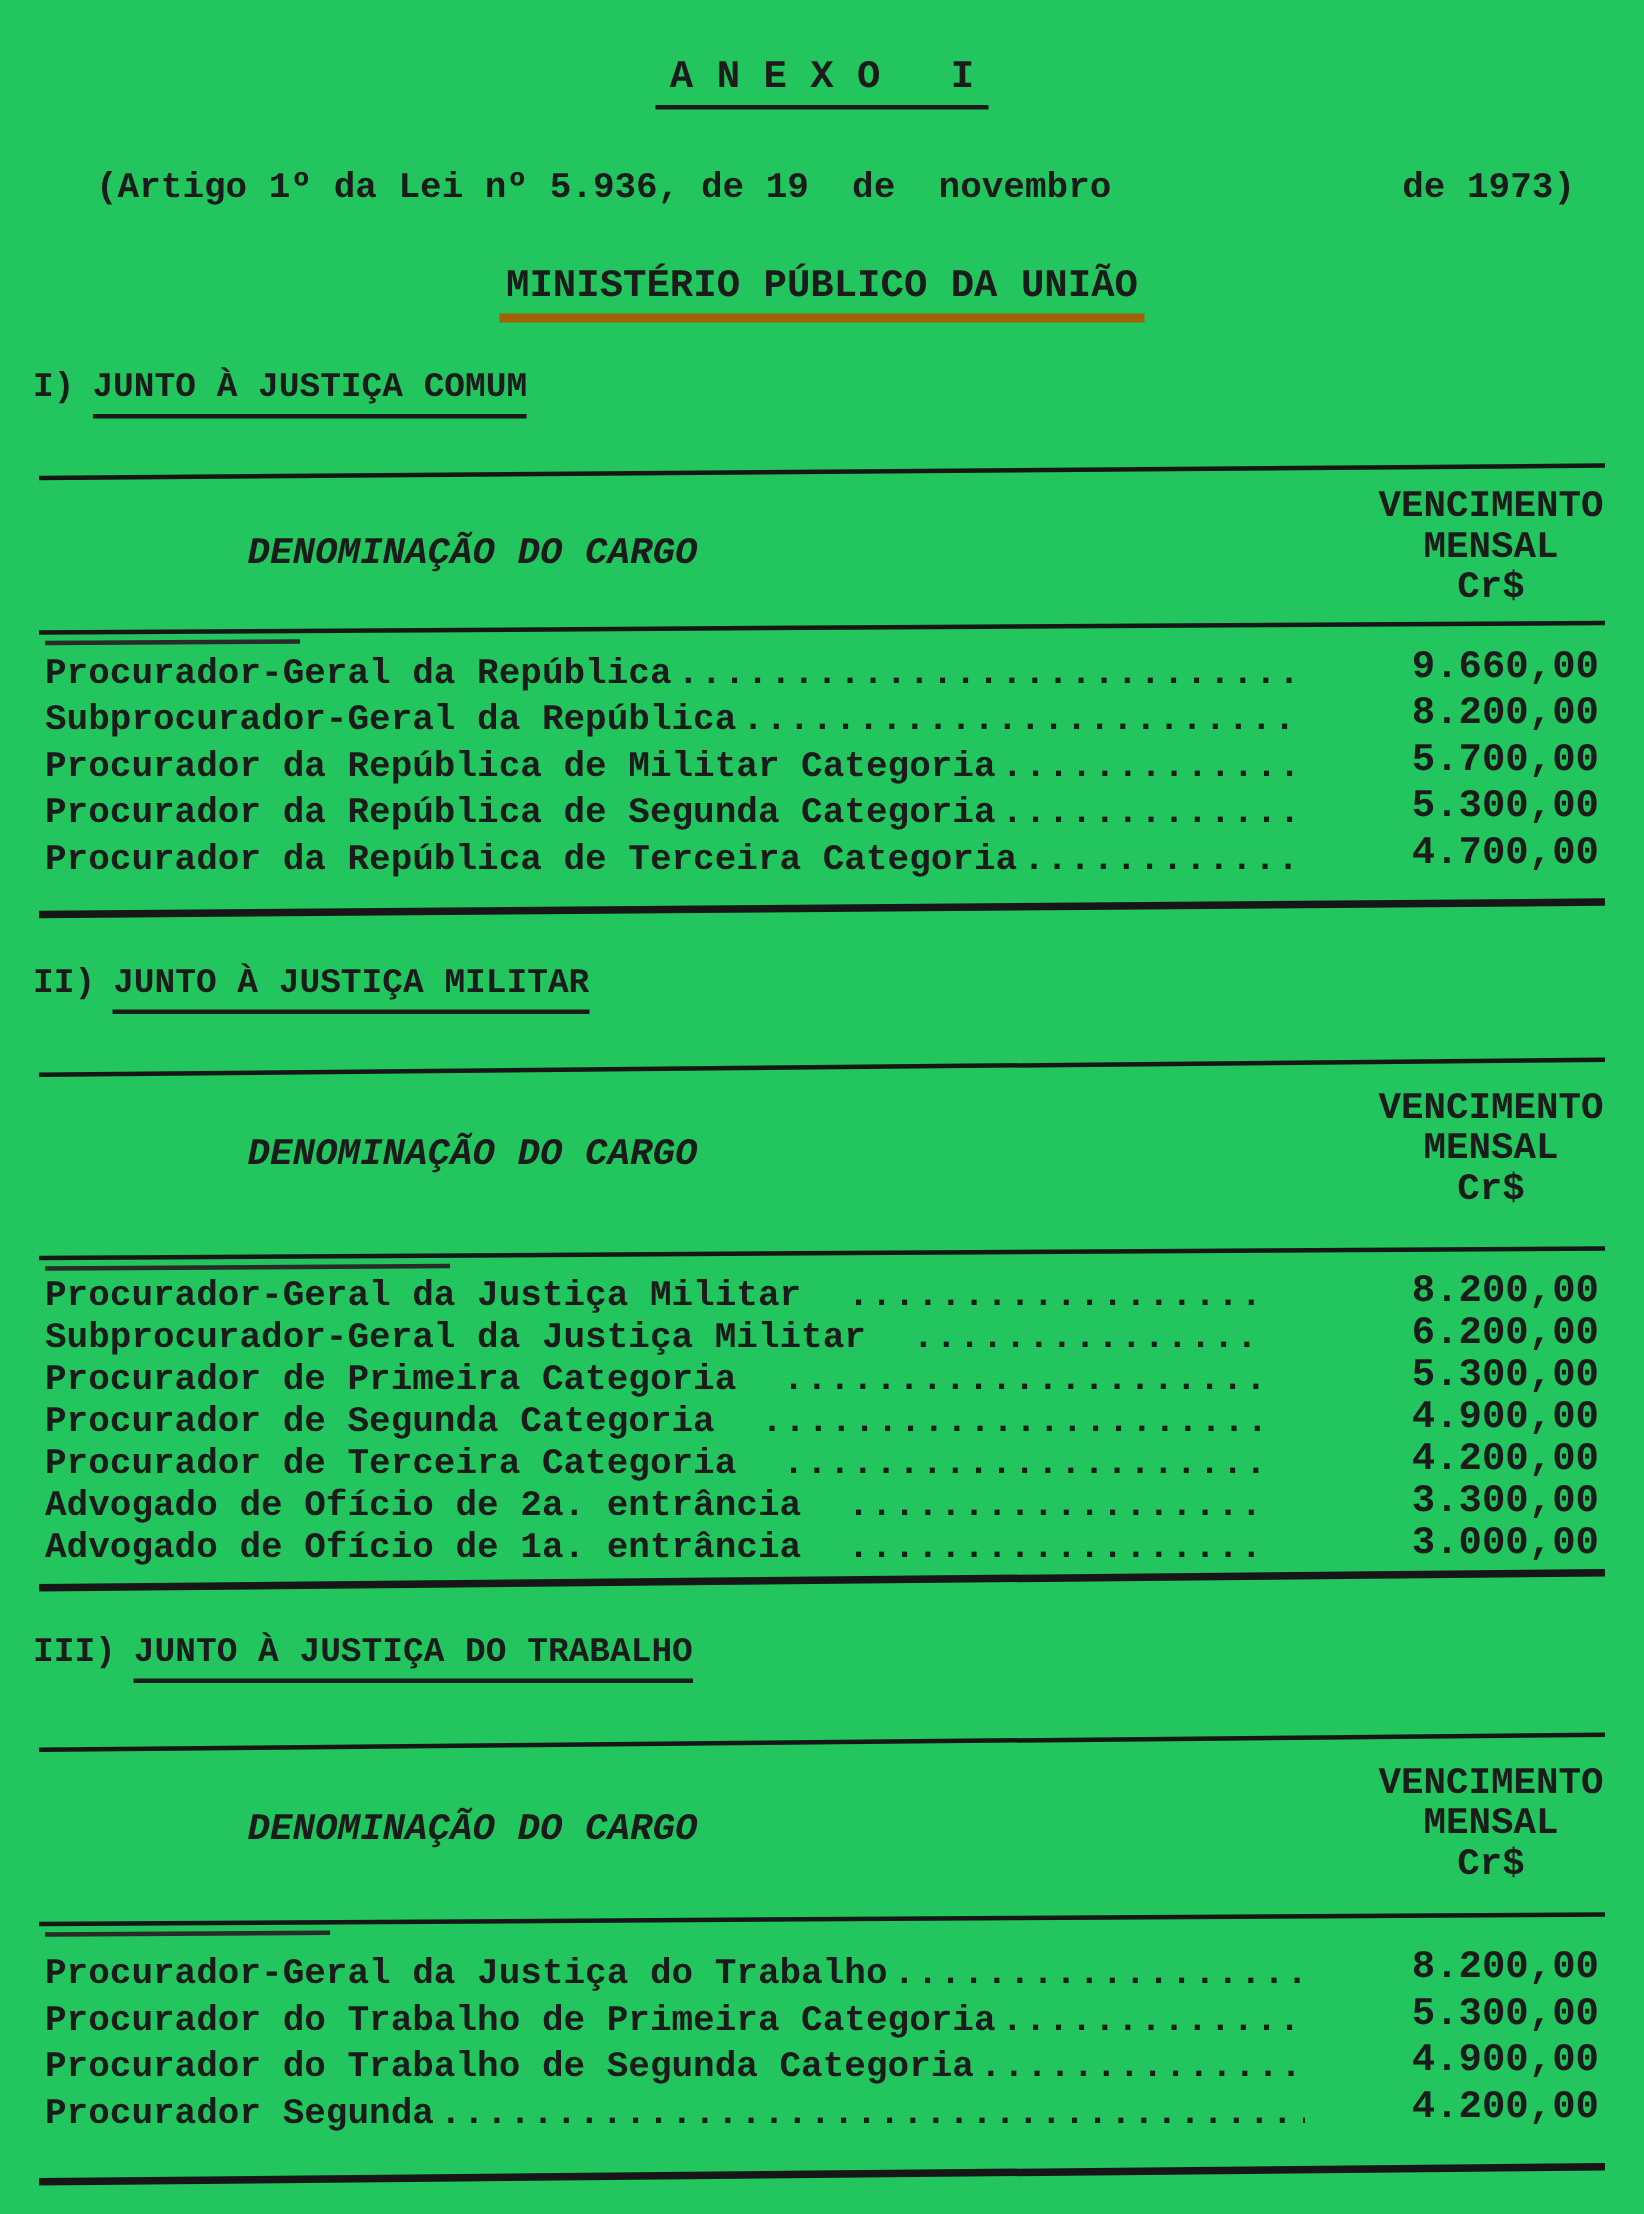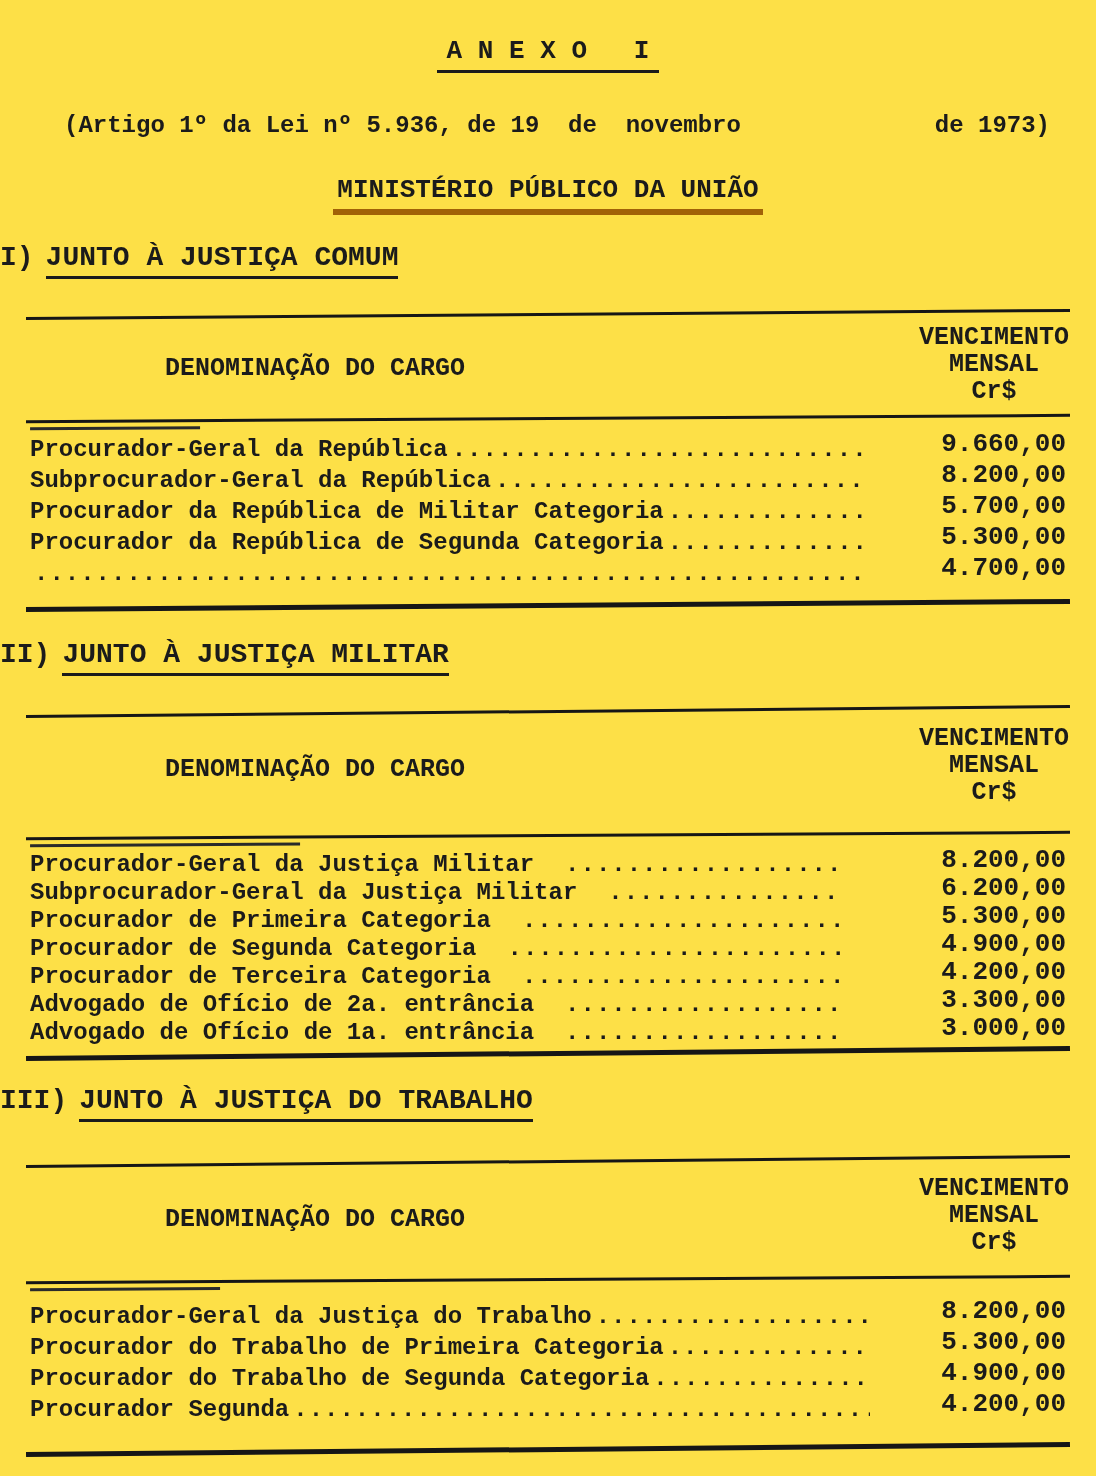--- a/index.html
+++ b/index.html
@@ -1,20 +1,20 @@
 <!DOCTYPE html>
 <html><head>
 <meta charset="utf-8">
 <style>
   html,body { margin:0; padding:0; background:#e8e8e4; }
   .page {
     position:relative;
     width:1096px; height:1476px;
     margin:0 auto;
-    background:#fde047;
+    background:#22c55e;
     overflow:hidden;
     font-family:"Liberation Mono","DejaVu Sans Mono",monospace;
     font-weight:700;
     color:#1b1b1b;
     -webkit-font-smoothing:antialiased;
   }
   .pre { white-space:pre; }
 
   
   .doc-title { margin-top:36px; text-align:center; font-size:26px; line-height:30px; }
@@ -22,21 +22,21 @@
 
   .artigo-line {
     margin-top:38px; padding:0 46px 0 64px;
     display:flex; justify-content:space-between;
     font-size:24px; line-height:30px;text-align:center;
   }
 
   .doc-subtitle { margin-top:34px; text-align:center; font-size:26px; line-height:30px; }
   .doc-subtitle .underline { display:inline-block; padding:0 4px 4px 4px; border-bottom:6px solid #a16207; }
 
-  .section-heading { font-size:28px; line-height:30px; white-space:nowrap; }
+  .section-heading { margin-left:22px; font-size:23px; line-height:30px; white-space:nowrap; }
   .sh-1 { margin-top:28px; }
   .sh-2 { margin-top:32px; }
   .sh-3 { margin-top:30px; }
   .section-heading .sec-num { display:inline-block; margin-right:12px; }
   .section-heading .sec-text { display:inline-block; padding-bottom:3px; border-bottom:3px solid #1b1b1b; }
 
   
   .rule { height:3px; background:#161616; margin:0 26px; position:relative; }
   .rule.thick { height:5px; }
   .rule.tilt-a { transform:rotate(-0.45deg); }
@@ -47,21 +47,21 @@
   }
   .mt-t1 { margin-top:34px; }
   .mt-t2 { margin-top:34px; }
   .mt-t3 { margin-top:38px; }
 
   
   .thead { display:flex; align-items:flex-start; }
   .thead.h1 { padding:8px 0 12px 0; }
   .thead.h2 { padding:12px 0 28px 0; }
   .thead.h3 { padding:12px 0 22px 0; }
-  .th-cargo { margin-left:165px; margin-top:31px; font-size:25px; line-height:27px; white-space:nowrap; }
+  .th-cargo { margin-left:165px; margin-top:31px; font-size:25px; line-height:27px; white-space:nowrap;font-style:italic; }
   .th-venc  { margin-left:auto; width:200px; margin-right:2px; text-align:center; font-size:25px; line-height:27px; }
 
   
   .tbody { }
   .tb-1 { padding:14px 0 14px 0; }
   .tb-2 { padding:14px 0 4px 0; }
   .tb-3 { padding:20px 0 22px 0; }
   .trow {
     display:flex; align-items:flex-start;
     padding-left:30px; padding-right:30px;
@@ -132,20 +132,21 @@
         <span class="cargo">Procurador da República de Militar Categoria</span>
           <span class="dots"></span>
           <span class="venc">5.700,00</span>
       </div>
       <div class="trow">
         <span class="cargo">Procurador da República de Segunda Categoria</span>
           <span class="dots"></span>
           <span class="venc">5.300,00</span>
       </div>
       <div class="trow">
+        <span class="cargo">Procurador da República de Terceira Categoria</span>
           <span class="dots"></span>
           <span class="venc">4.700,00</span>
       </div>
     </div>
     <div class="rule thick tilt-a"></div>
   </div>
 
   <div class="section-heading sh-2">
     <span class="sec-num">II)</span><span class="sec-text">JUNTO À JUSTIÇA MILITAR</span>
   </div>

